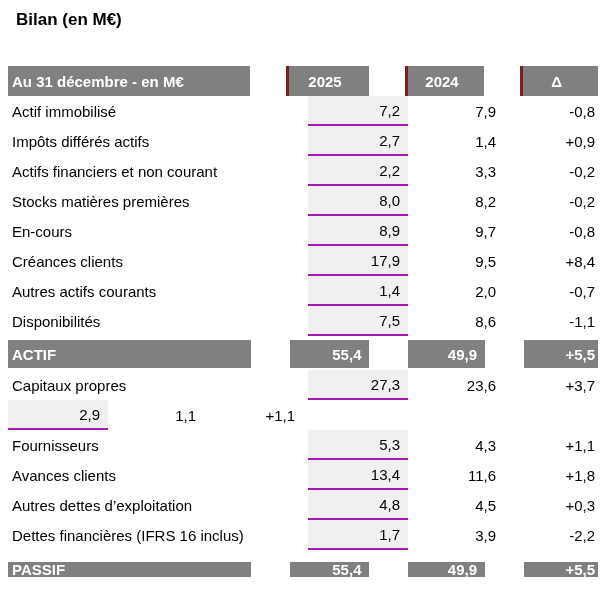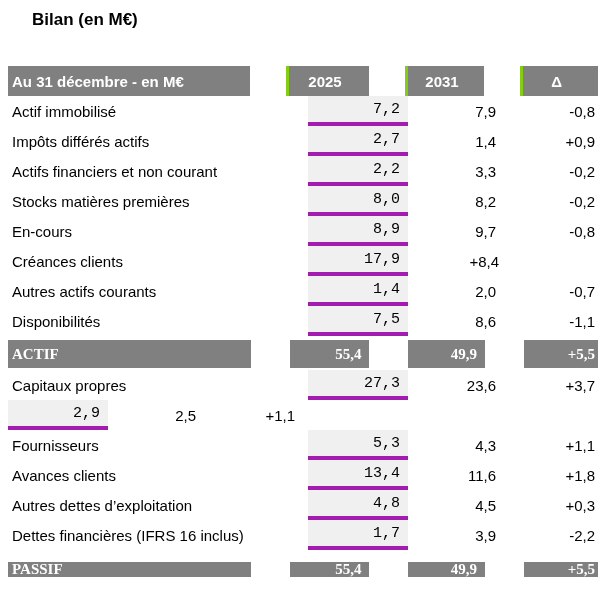--- a/index.html
+++ b/index.html
@@ -10,21 +10,21 @@
   body {
     width: 614px;
     height: 597px;
     position: relative;
     font-family: "Liberation Sans", sans-serif;
     color: #000000;
     overflow: hidden;
   }
   .page-title {
     position: absolute;
-    left: 32px;
+    left: 16px;
     top: 10px;
     margin: 0;
     font-size: 17px;
     font-weight: bold;
     color: #000000;
   }
   .bilan-table {
     position: absolute;
     left: 8px;
     top: 66px;
@@ -57,38 +57,36 @@
   .c-delta.num { padding-right: 3px; }
 
   
   .row.header { height: 30px; gap: 36px; }
   .row.header .cell {
     background: #808080;
     color: #ffffff;
     font-weight: bold;
   }
   .row.header .num {
-    border-left: 3px solid #84cc16;
+    border-left: 3px solid #7f1d1d;
     justify-content: center;
     padding-right: 8px;
   }
 
   
   .row.data .c-2025 {
     background: #f0f0f0;
-    border-bottom: 4px solid #a21caf;
-    font-family: Liberation Mono, monospace;
+    border-bottom: 2px solid #a21caf;
   }
 
   
   .row.total {
     height: 28px;
     margin-top: 4px;
     margin-bottom: 2px;
-    font-family: Liberation Serif, serif;
   }
   .row.total:last-child {
     margin-top: 5px;
     margin-bottom: 0;
     align-items: center;
   }
   .row.total .cell {
     background: #808080;
     color: #ffffff;
     font-weight: bold;
@@ -100,21 +98,21 @@
 </style>
 </head>
 <body>
 
 <h1 class="page-title">Bilan (en M€)</h1>
 
 <div class="bilan-table">
   <div class="row header">
     <div class="cell c-label">Au 31 décembre - en M€</div>
     <div class="cell c-2025 num">2025</div>
-    <div class="cell c-2024 num">2031</div>
+    <div class="cell c-2024 num">2024</div>
     <div class="cell c-delta num">Δ</div>
   </div>
 
 <div class="row data">
     <div class="cell c-label">Actif immobilisé</div>
     <div class="cell c-2025 num">7,2</div>
     <div class="cell c-2024 num">7,9</div>
     <div class="cell c-delta num">-0,8</div>
   </div>
     <div class="row data">
@@ -137,20 +135,21 @@
   </div>
     <div class="row data">
     <div class="cell c-label">En-cours</div>
     <div class="cell c-2025 num">8,9</div>
     <div class="cell c-2024 num">9,7</div>
     <div class="cell c-delta num">-0,8</div>
   </div>
     <div class="row data">
     <div class="cell c-label">Créances clients</div>
     <div class="cell c-2025 num">17,9</div>
+    <div class="cell c-2024 num">9,5</div>
     <div class="cell c-delta num">+8,4</div>
   </div>
     <div class="row data">
     <div class="cell c-label">Autres actifs courants</div>
     <div class="cell c-2025 num">1,4</div>
     <div class="cell c-2024 num">2,0</div>
     <div class="cell c-delta num">-0,7</div>
   </div>
     <div class="row data">
     <div class="cell c-label">Disponibilités</div>
@@ -165,21 +164,21 @@
     <div class="cell c-delta num">+5,5</div>
   </div>
     <div class="row data">
     <div class="cell c-label">Capitaux propres</div>
     <div class="cell c-2025 num">27,3</div>
     <div class="cell c-2024 num">23,6</div>
     <div class="cell c-delta num">+3,7</div>
   </div>
     <div class="row data">
     <div class="cell c-2025 num">2,9</div>
-    <div class="cell c-2024 num">2,5</div>
+    <div class="cell c-2024 num">1,1</div>
     <div class="cell c-delta num">+1,1</div>
   </div>
     <div class="row data">
     <div class="cell c-label">Fournisseurs</div>
     <div class="cell c-2025 num">5,3</div>
     <div class="cell c-2024 num">4,3</div>
     <div class="cell c-delta num">+1,1</div>
   </div>
     <div class="row data">
     <div class="cell c-label">Avances clients</div>

